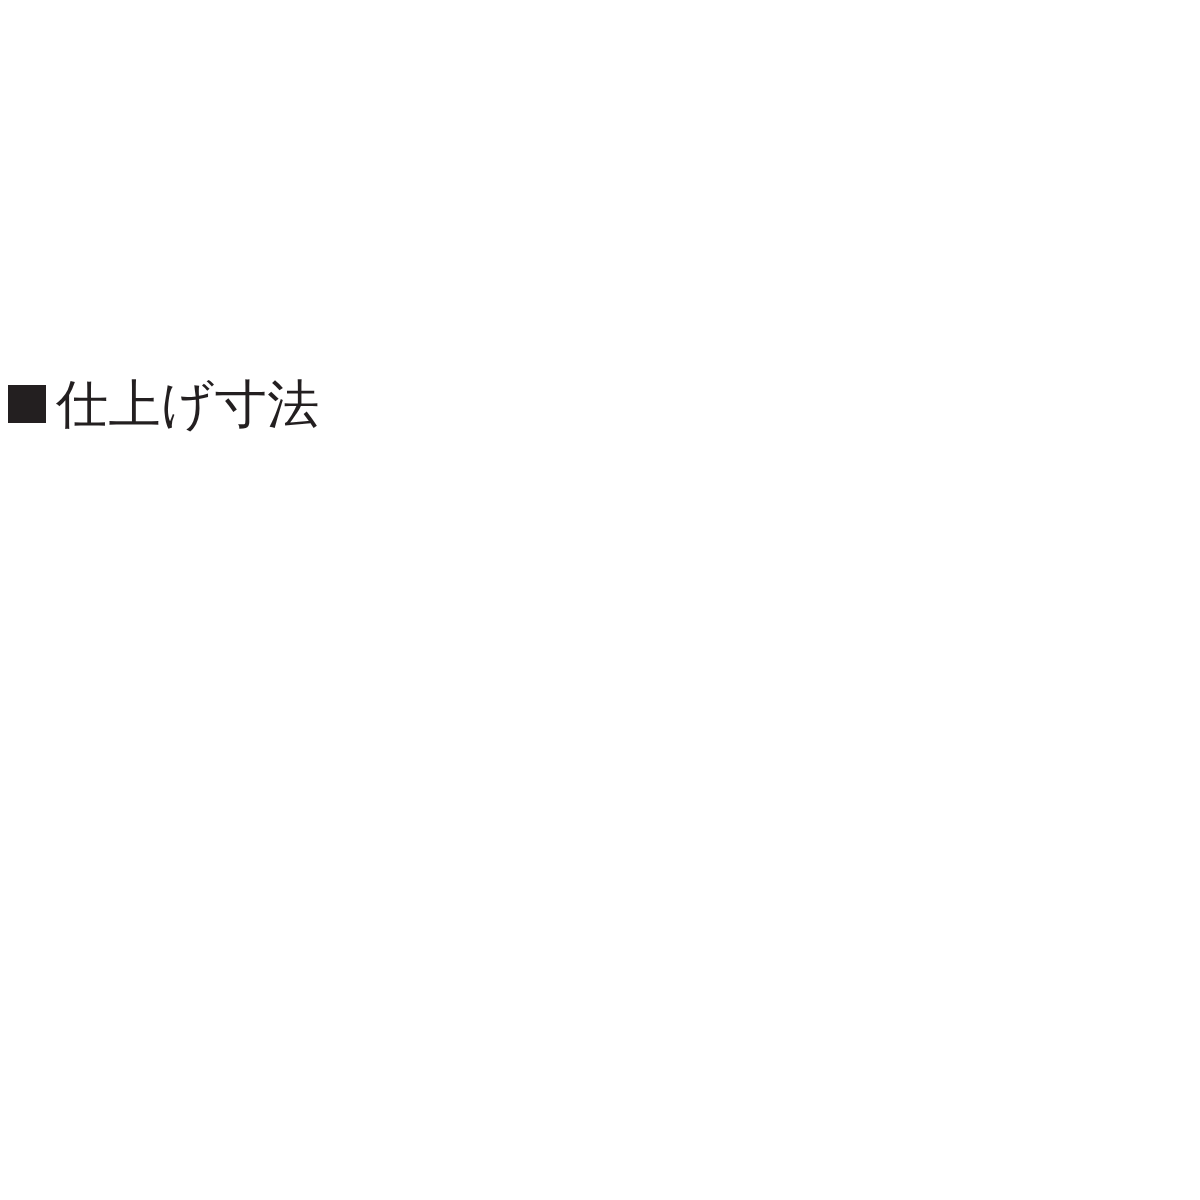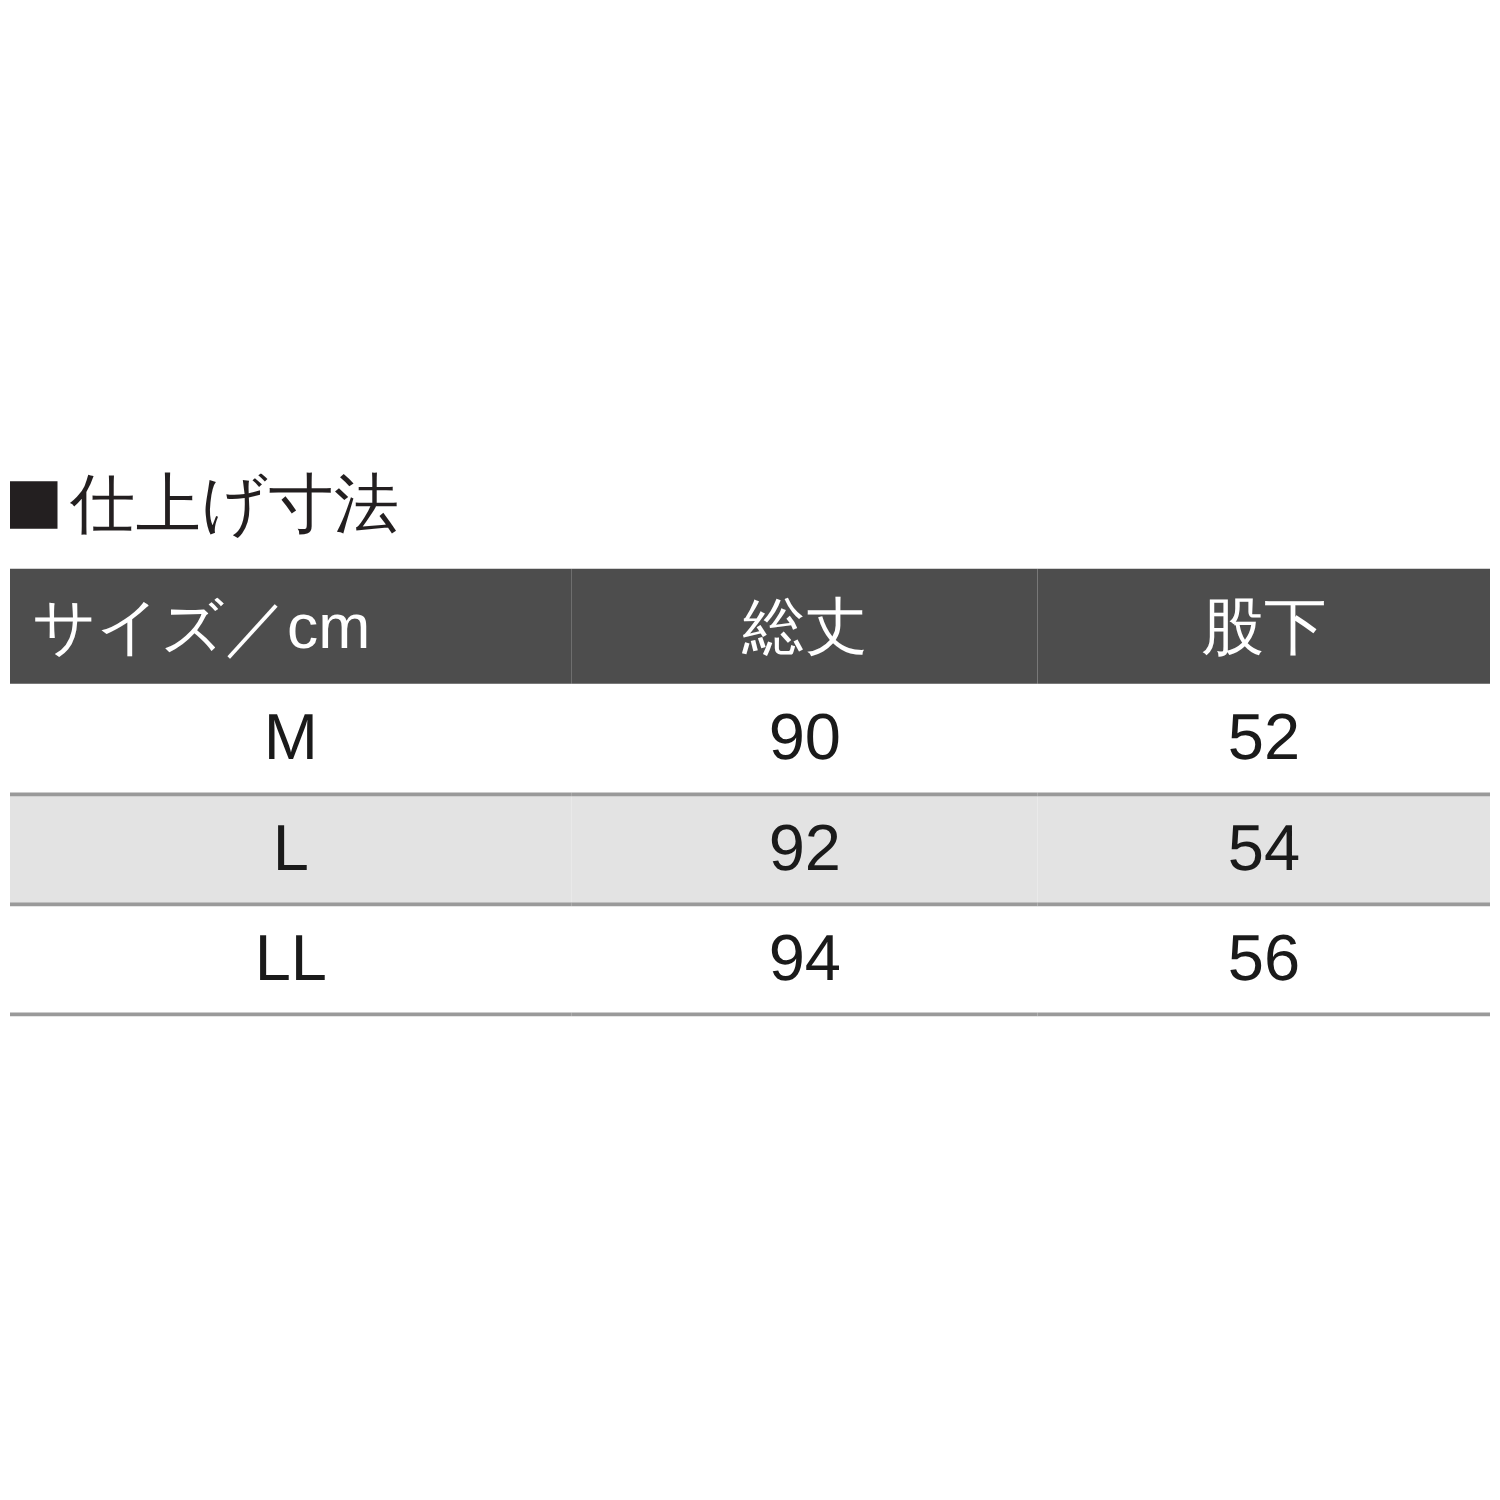--- a/index.html
+++ b/index.html
@@ -99,40 +99,14 @@
 </head>
 <body>
 
 <div class="page">
 
   <div class="heading">
     <span class="heading-marker"></span>
     <span class="heading-text">仕上げ寸法</span>
   </div>
 
-  <table class="size-table">
-    <thead>
-      <tr>
-        <th class="col-size">サイズ／cm</th>
-        <th class="col-total">総丈</th>
-        <th class="col-inseam">股下</th>
-      </tr>
-    </thead>
-    <tbody>
-      <tr>
-        <td class="col-size">M</td>
-        <td class="col-total">90</td>
-        <td class="col-inseam">52</td>
-      </tr>
-      <tr class="alt">
-        <td class="col-size">L</td>
-        <td class="col-total">92</td>
-        <td class="col-inseam">54</td>
-      </tr>
-      <tr>
-        <td class="col-size">LL</td>
-        <td class="col-total">94</td>
-        <td class="col-inseam">56</td>
-      </tr>
-    </tbody>
-  </table>
 
 </div>
 
 </body></html>

